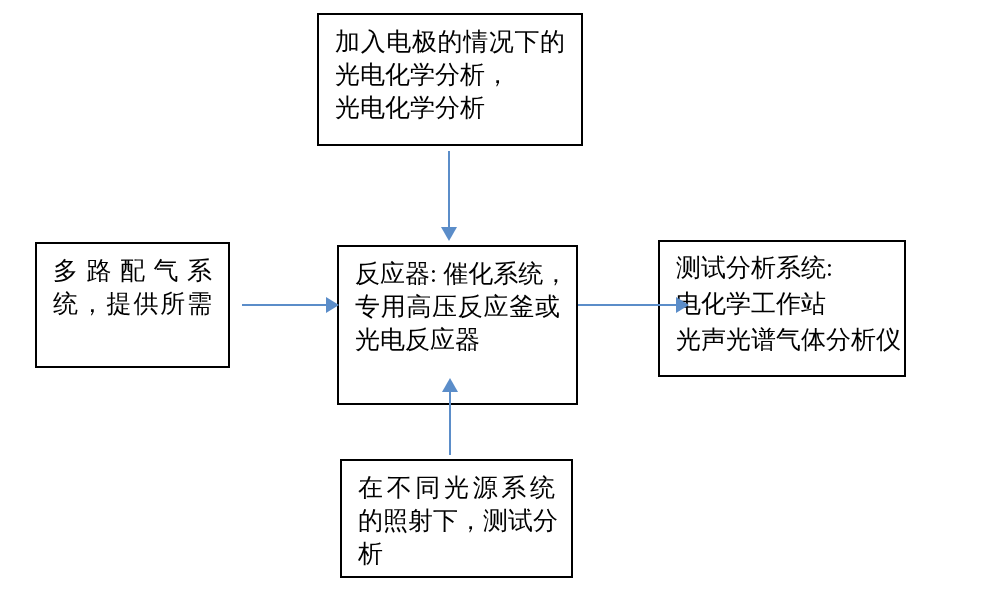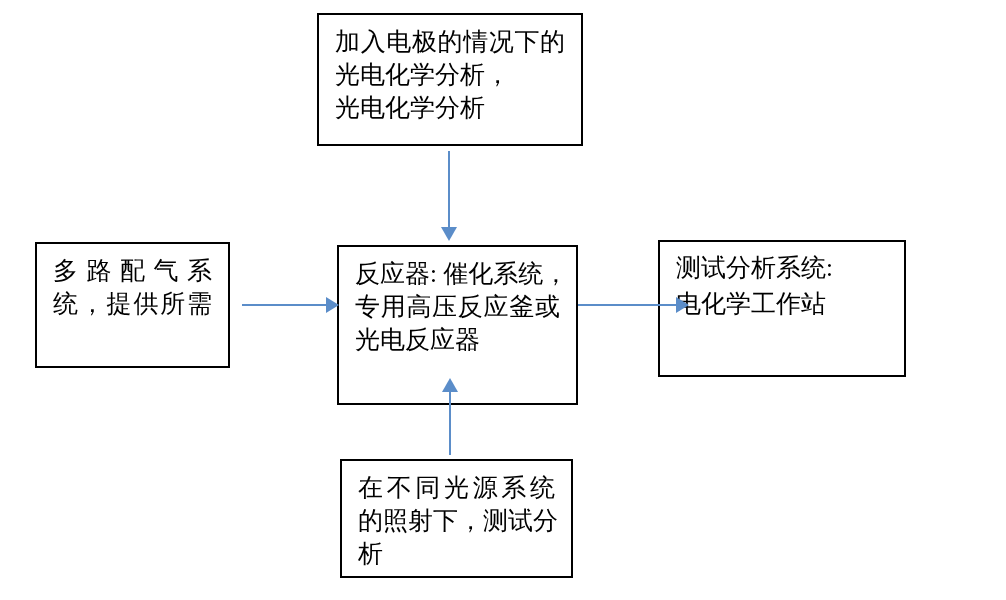--- a/index.html
+++ b/index.html
@@ -95,20 +95,21 @@
         <span>应</span>
         <span>釜</span>
         <span>或</span>
       </div>
     <div class="bline">光电反应器</div>
   </div>
 
   <div class="box" id="box-right">
     <div class="bline">测试分析系统:</div>
     <div class="bline">电化学工作站</div>
+    <div class="bline">光声光谱气体分析仪</div>
   </div>
 
   <div class="box" id="box-bottom">
     <div class="bline jline">
         <span>在</span>
         <span>不</span>
         <span>同</span>
         <span>光</span>
         <span>源</span>
         <span>系</span>

